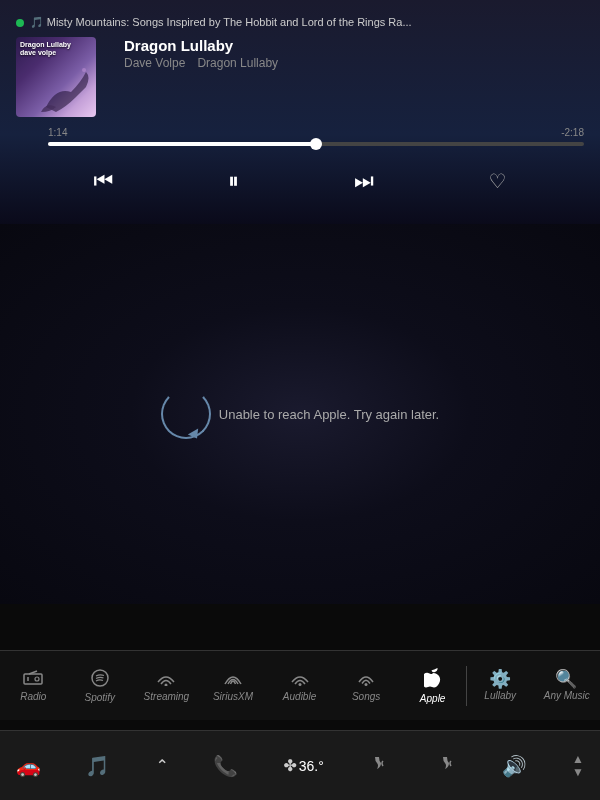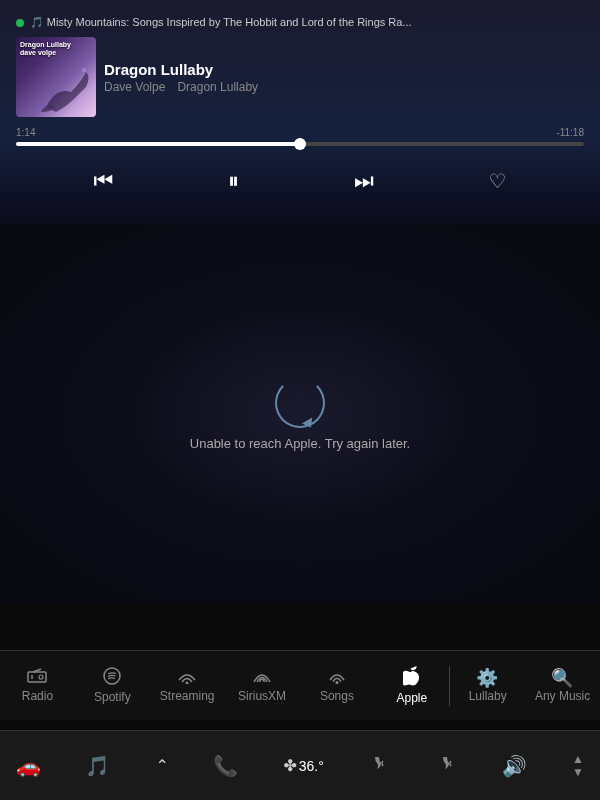--- a/index.html
+++ b/index.html
@@ -39,22 +39,21 @@
     .playlist-title {
       color: #cccccc;
       font-size: 11px;
       white-space: nowrap;
       overflow: hidden;
       text-overflow: ellipsis;
     }
 
     .track-info-row {
       display: flex;
-      align-items: center;
-      gap: 8px;
+      gap: 28px;
       margin-bottom: 10px;
     }
 
     .album-art {
       width: 80px;
       height: 80px;
       border-radius: 4px;
       flex-shrink: 0;
       background: linear-gradient(135deg, #2d1b4e 0%, #4a2c6e 30%, #7b5ea7 60%, #c4a0d8 80%, #e8c8f0 100%);
       position: relative;
@@ -104,20 +103,21 @@
     }
 
     .album-name {
       color: #888888;
       font-size: 12px;
     }
 
     
     .progress-section {
       margin-bottom: 12px;
+      margin-left: 32px;
     }
 
     .progress-times {
       display: flex;
       justify-content: space-between;
       margin-bottom: 4px;
     }
 
     .time-label {
       color: #888888;
@@ -181,21 +181,21 @@
       display: flex;
       flex-direction: column;
       align-items: center;
       justify-content: center;
       height: 380px;
       position: relative;
     }
 
     .error-container {
       display: flex;
-      flex-direction: column;
+      flex-direction: row;
       align-items: center;
       gap: 8px;
     }
 
     .reload-icon {
       width: 50px;
       height: 50px;
       border: 2px solid #6688aa;
       border-top-color: transparent;
       border-radius: 50%;
@@ -257,22 +257,23 @@
     }
 
     .nav-icon {
       color: #888888;
       font-size: 18px;
       line-height: 1;
     }
 
     .nav-label {
       color: #888888;
-      font-size: 12px;
+      font-size: 10px;
       text-align: center;
+      font-style: italic;
     }
 
     .nav-divider {
       width: 1px;
       height: 40px;
       background: #444444;
       flex-shrink: 0;
     }
 
     
@@ -360,21 +361,21 @@
       <div class="artist-album-row">
         <span class="artist-name">Dave Volpe</span>
         <span class="album-name">Dragon Lullaby</span>
       </div>
     </div>
   </div>
 
   <div class="progress-section">
     <div class="progress-times">
       <span class="time-label">1:14</span>
-      <span class="time-label">-11:18</span>
+      <span class="time-label">-2:18</span>
     </div>
     <div class="progress-bar-container">
       <div class="progress-bar-fill"></div>
       <div class="progress-thumb"></div>
     </div>
   </div>
 
   <div class="controls-row">
     <button class="ctrl-btn">⏮</button>
     <button class="ctrl-btn">⏸</button>
@@ -430,20 +431,30 @@
             <path d="M2 14 Q10 0 18 14" stroke="#888" stroke-width="1.5" fill="none"></path>
             <path d="M5 14 Q10 5 15 14" stroke="#888" stroke-width="1.5" fill="none"></path>
             <path d="M7.5 14 Q10 8 12.5 14" stroke="#888" stroke-width="1.5" fill="none"></path>
           </svg>
       </span>
       <span class="nav-label">SiriusXM</span>
     </div>
     <div class="nav-item">
       <span class="nav-icon">
         <svg width="20" height="16" viewBox="0 0 20 16" fill="none">
+            <path d="M2 12 Q10 2 18 12" stroke="#888" stroke-width="1.5" fill="none"></path>
+            <path d="M5 14 Q10 7 15 14" stroke="#888" stroke-width="1.5" fill="none"></path>
+            <circle cx="10" cy="14.5" r="1.5" fill="#888"></circle>
+          </svg>
+      </span>
+      <span class="nav-label">Audible</span>
+    </div>
+    <div class="nav-item">
+      <span class="nav-icon">
+        <svg width="20" height="16" viewBox="0 0 20 16" fill="none">
             <path d="M3 12 Q10 2 17 12" stroke="#888" stroke-width="1.5" fill="none"></path>
             <path d="M6 13.5 Q10 7 14 13.5" stroke="#888" stroke-width="1.5" fill="none"></path>
             <circle cx="10" cy="14.5" r="1.5" fill="#888"></circle>
           </svg>
       </span>
       <span class="nav-label">Songs</span>
     </div>
     <div class="nav-item active">
       <span class="nav-icon">
         <svg width="18" height="20" viewBox="0 0 18 20" fill="none">

